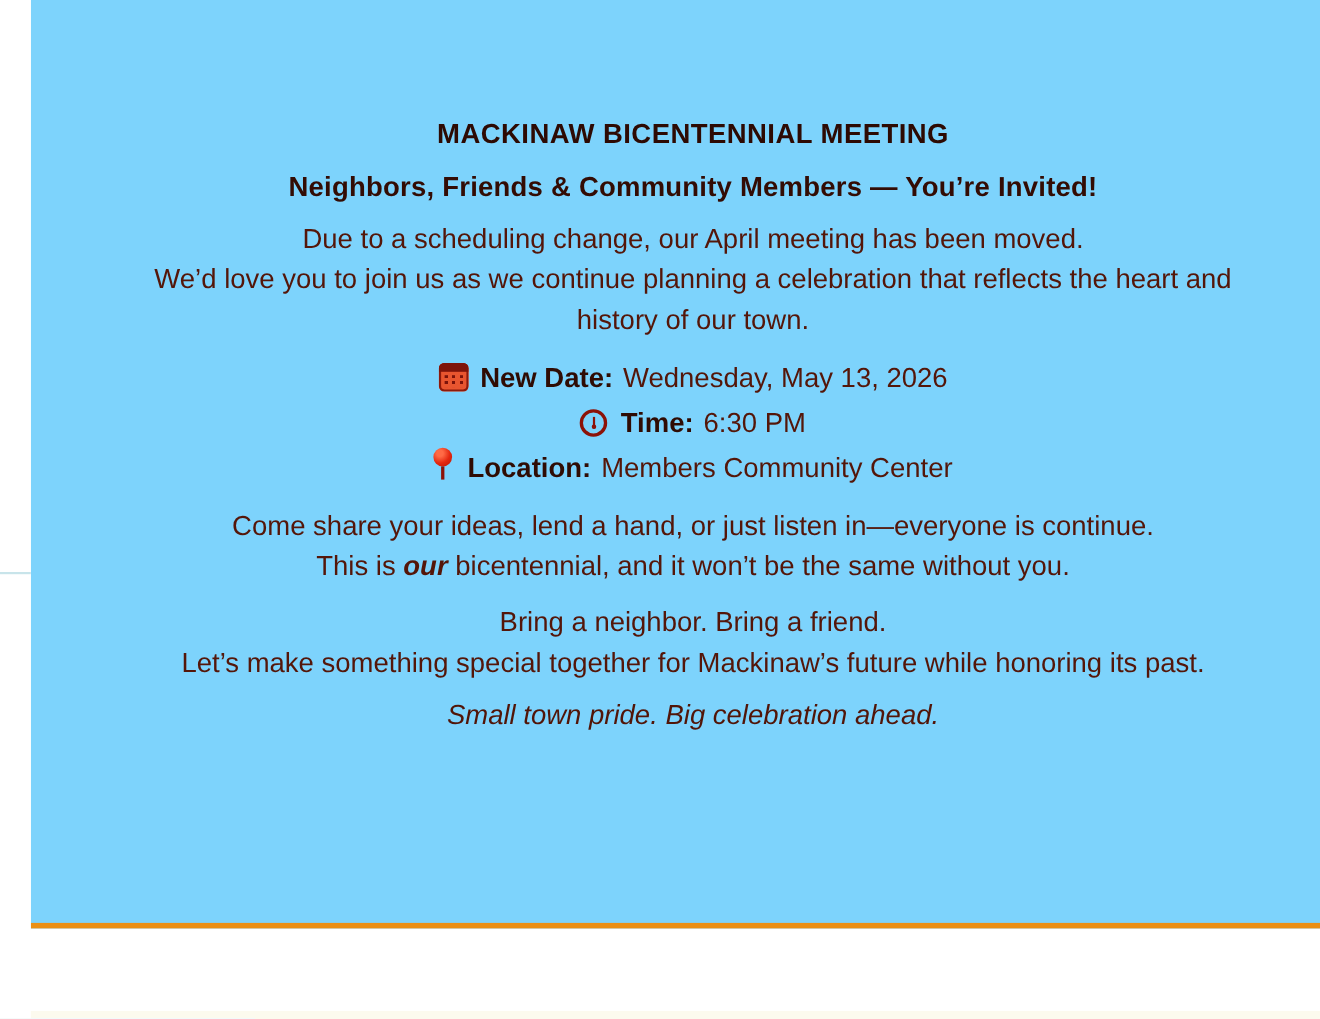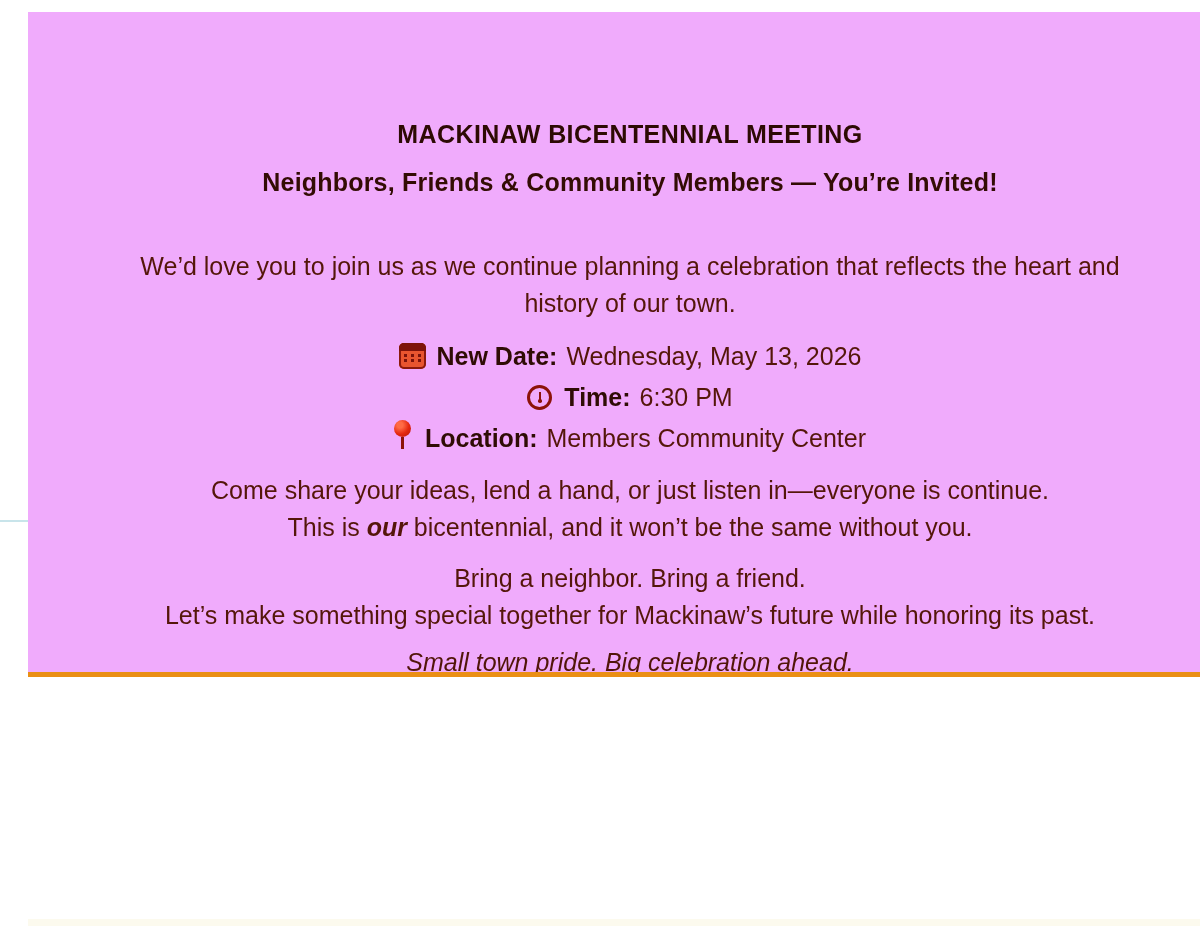--- a/index.html
+++ b/index.html
@@ -39,24 +39,24 @@
     position: absolute;
     left: 0; bottom: 0;
     width: 1200px;
     height: 7px;
     background: #fcfaee;
     z-index: 2;
   }
   
   .paper {
     position: absolute;
-    left: 28px; top: 12px;
+    left: 28px; top: 0;
     width: 1172px;
-    height: 665px;
-    background: #f0abfc;
+    height: 844px;
+    background: #7dd3fc;
     z-index: 1;
   }
   .paper::after {
     content: "";
     position: absolute;
     left: 0; bottom: 0;
     width: 100%;
     height: 5px;
     background: #ea8f15;
   }
@@ -211,21 +211,21 @@
 
   <div class="bottom-margin"></div>
 
   <div class="paper">
     <div class="content">
 
       <h1 class="title">MACKINAW BICENTENNIAL MEETING</h1>
 
       <h2 class="subtitle">Neighbors, Friends &amp; Community Members — You’re Invited!</h2>
 
-      <p><br><span>We’d love you to join us as we continue planning a celebration that reflects the heart and history of our town.</span></p>
+      <p><span>Due to a scheduling change, our April meeting has been moved.</span><br><span>We’d love you to join us as we continue planning a celebration that reflects the heart and history of our town.</span></p>
 
       <div class="details">
 
         <div class="detail-row">
           <span class="icon calendar-icon">
             <span class="cal-top"></span>
             <span class="cal-dots"></span>
           </span><span class="label">New Date:</span><span class="value">Wednesday, May 13, 2026</span>
         </div>
 

